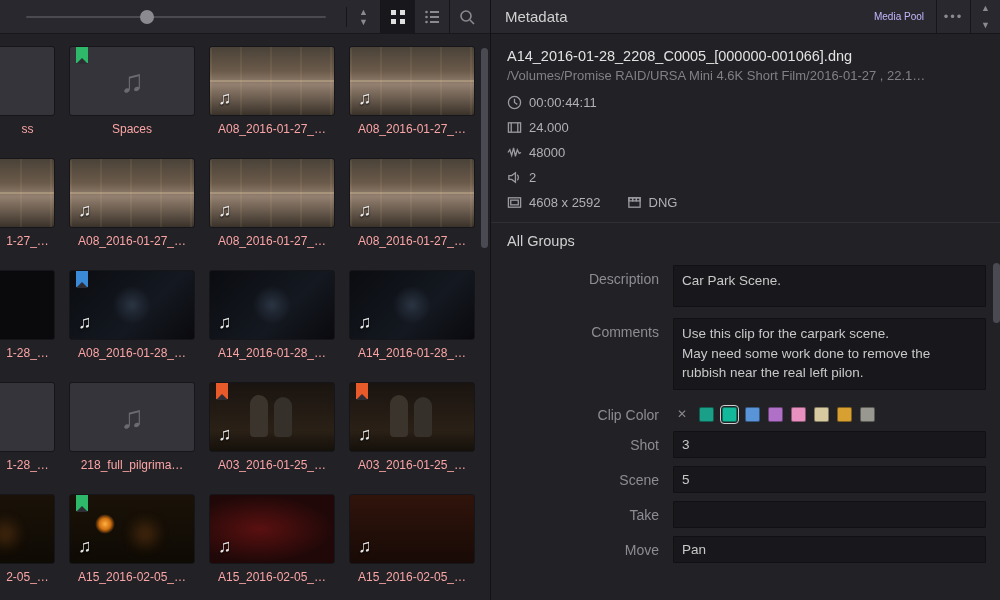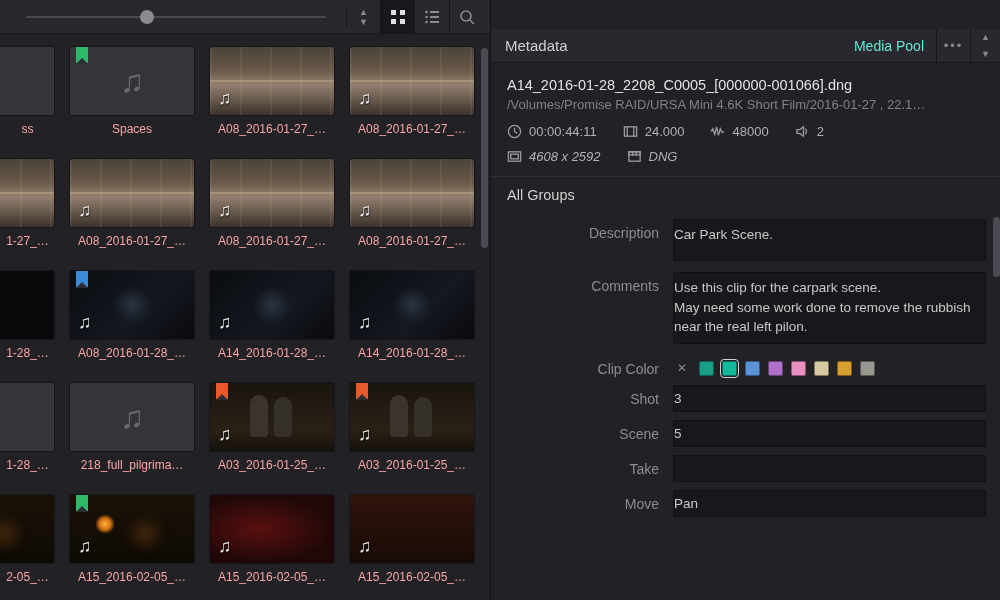--- a/index.html
+++ b/index.html
@@ -108,62 +108,62 @@
   .bg-red{ background:radial-gradient(ellipse at 40% 50%,#5a1010,#200808 70%);}
   .bg-red2{ background:linear-gradient(#30140c,#180a06);}
   .bg-audio{ background:#34343a;}
   .bg-black{ background:#0a0a0c;}
 
   
   .divider{ width:1px; background:#121216;}
 
   
   .right-pane{
-    flex:1; background:#212126; display:flex; flex-direction:column;margin-top:29px;
+    flex:1; background:#212126; display:flex; flex-direction:column;
   }
   .meta-header{
     height:34px; background:#28282e; border-bottom:1px solid #16161a;
     display:flex; align-items:center; padding:0 0 0 14px;
   }
   .meta-title{ font-size:15px; color:#d0d0d0;}
   .meta-header-spacer{flex:1;}
-  .meta-dropdown{ font-size:14px; color:#5eead4; padding:0 12px; cursor:pointer;}
+  .meta-dropdown{ font-size:10px; color:#c4b5fd; padding:0 12px; cursor:pointer;}
   .meta-dots{ width:34px; text-align:center; color:#8a8a90; border-left:1px solid #16161a; height:100%; display:flex;align-items:center;justify-content:center;cursor:pointer; letter-spacing:2px;}
   .meta-sort{ width:30px; display:flex;flex-direction:column;border-left:1px solid #16161a;height:100%;}
 
   .clip-info{
     padding:14px 16px 12px; border-bottom:1px solid #2e2e34;
   }
   .clip-name{ color:#e2e2e2; font-size:14.5px; margin-bottom:4px;}
   .clip-path{ color:#808086; font-size:13px; white-space:nowrap; overflow:hidden; text-overflow:ellipsis; margin-bottom:12px;}
-  .clip-stats{ display:flex; flex-wrap:wrap; gap:10px 26px; color:#b0b0b6; font-size:13px;}
+  .clip-stats{ display:flex; flex-wrap:wrap; gap:10px 26px; color:#b0b0b6; font-size:13px;flex-direction:column;}
   .stat{ display:flex; align-items:center; gap:7px;}
   .stat svg{ width:15px; height:15px; stroke:#9a9aa0; fill:none; stroke-width:1.4;}
-  .stat-row2{ display:flex; gap:26px; margin-top:10px; color:#b0b0b6; font-size:13px;font-style:italic;}
+  .stat-row2{ display:flex; gap:26px; margin-top:10px; color:#b0b0b6; font-size:13px;}
 
   .groups-header{
     padding:10px 16px; font-size:14.5px; color:#d0d0d0;
   }
   .form{
     padding:6px 14px 0 0; position:relative;
   }
   .scroll-ind{position:absolute; right:0px; top:4px; width:7px; height:60px; background:#4a4a52; border-radius:4px;}
   .form-row{
     display:flex; align-items:flex-start; margin-bottom:8px;
   }
   .form-label{
     width:182px; text-align:right; padding-right:14px; padding-top:6px;
     color:#8c8c92; font-size:14px;
   }
   .form-field{
     flex:1;
   }
   .text-input, .text-area{
     width:100%; background:#18181c; border:1px solid #111114; color:#c8c8c8;
-    font-family:inherit; font-size:13.5px; padding:5px 0; border-radius:1px;
+    font-family:inherit; font-size:13.5px; padding:5px 8px; border-radius:1px;
     resize:none;
   }
   .text-area{ line-height:1.45; height:72px;}
   .color-row{ display:flex; align-items:center; gap:8px; padding-top:4px;}
   .color-clear{ color:#888; cursor:pointer; font-size:12px; padding:2px 4px;}
   .swatch{
     width:15px; height:15px; border-radius:2px; cursor:pointer;
     border:1px solid rgba(0,0,0,.4);
   }
   .swatch.sel{ outline:1.5px solid #d0d0d0; outline-offset:1px;}

